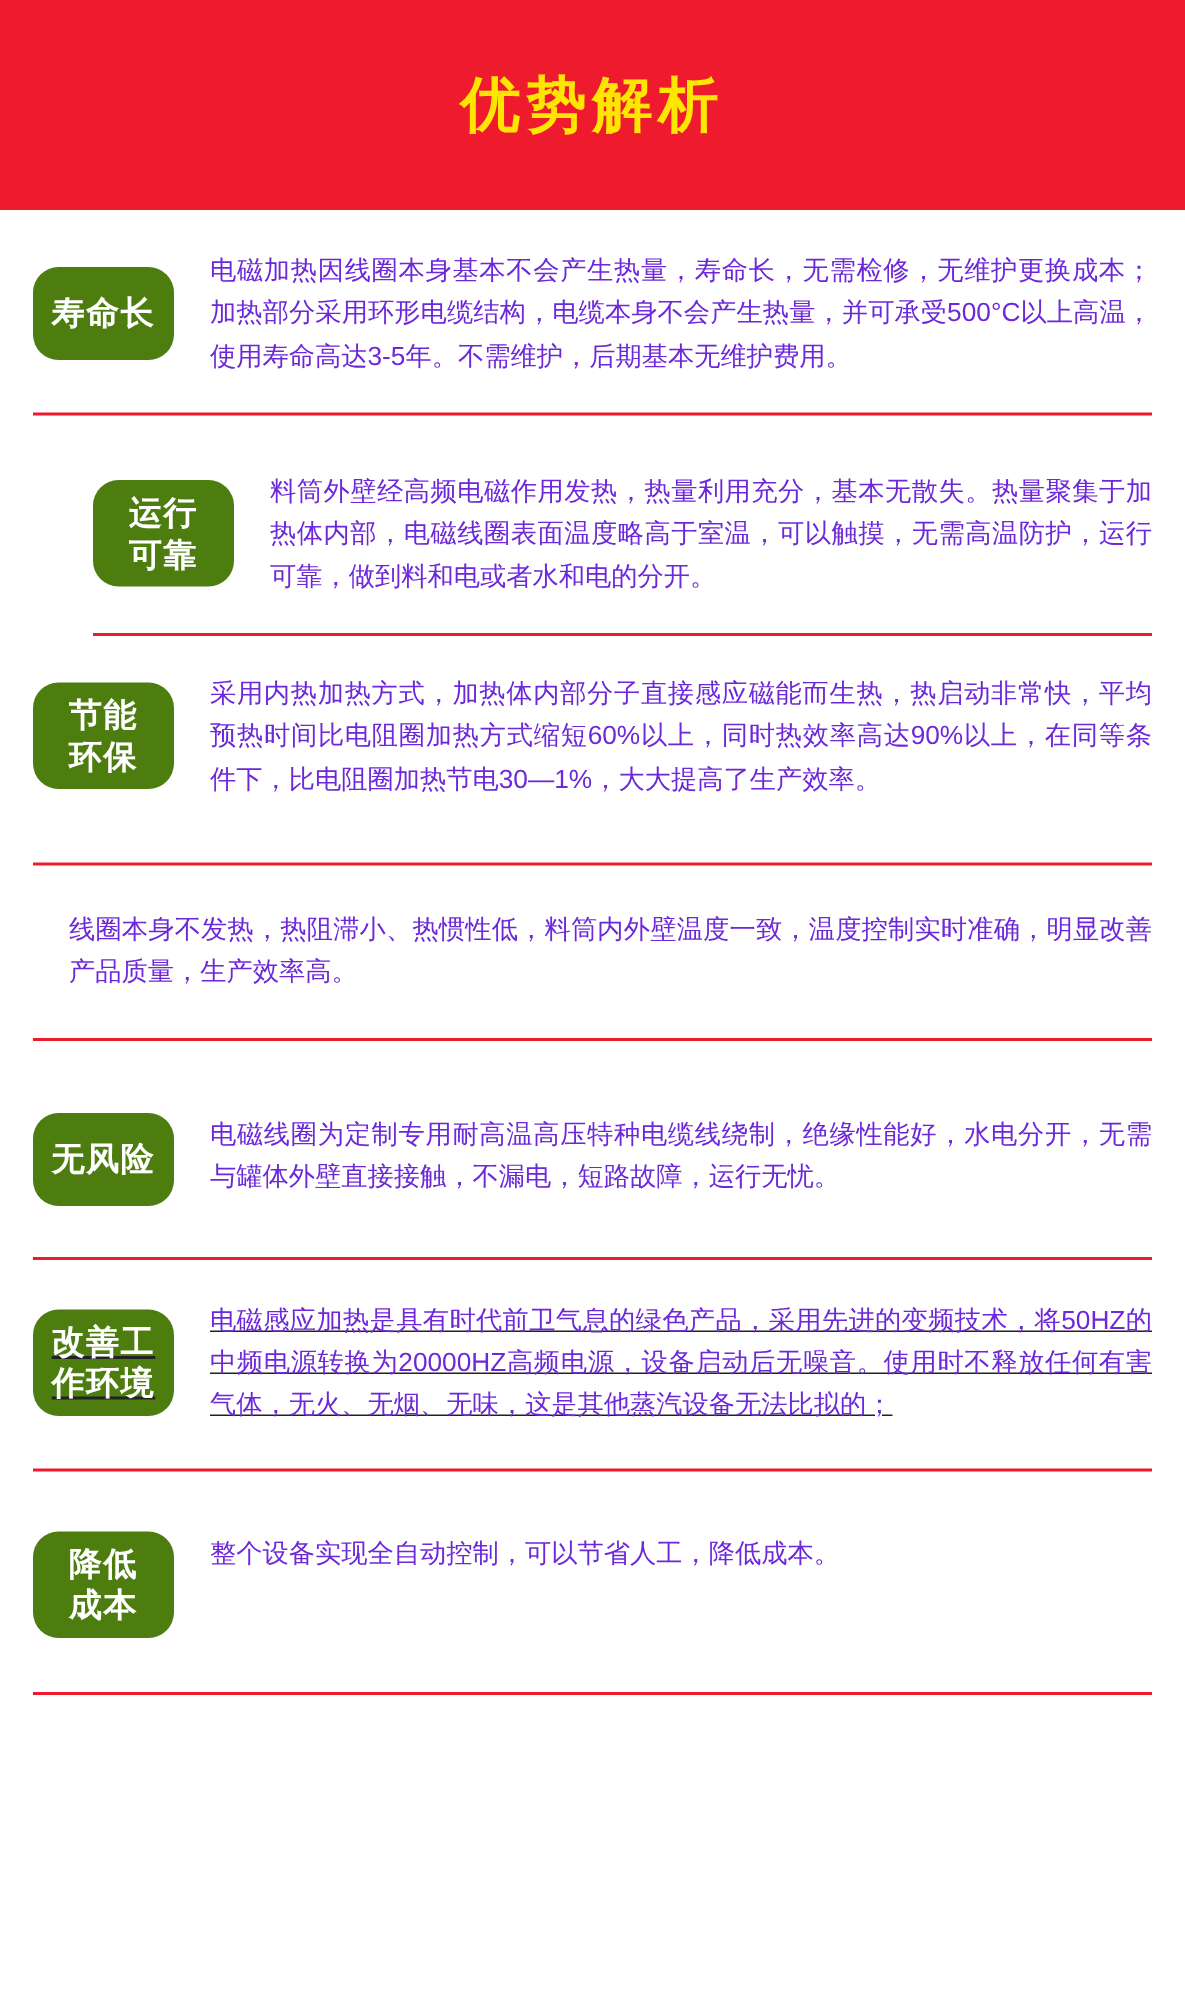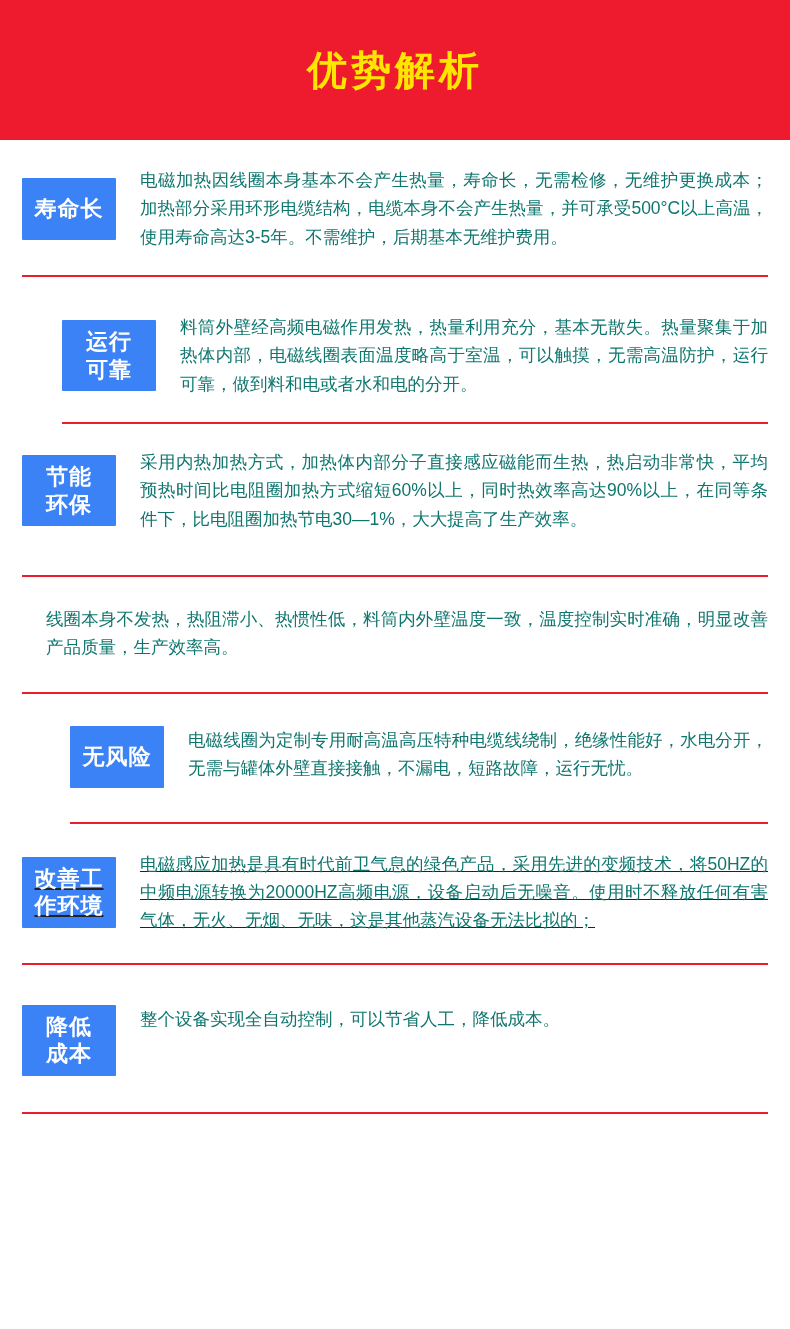--- a/index.html
+++ b/index.html
@@ -47,57 +47,57 @@
     box-sizing: border-box;
     padding: 22px 0 22px 0;
   }
   .adv-row:last-child {
     border-bottom: 2px solid #ee1b2e;
   }
   .tag {
     flex: 0 0 auto;
     width: 94px;
     min-height: 62px;
-    background: #3b82f6;
+    background: #4d7c0f;
     color: #ffffff;
     font-size: 22px;
     font-weight: bold;
     letter-spacing: 1px;
     display: flex;
     align-items: center;
     justify-content: center;
     text-align: center;
-    border-radius: 1px;
+    border-radius: 17px;
     line-height: 1.25;
     padding: 8px 4px;
     box-sizing: border-box;
   }
   .tag-text {
     display: block;
     white-space: pre-line;
   }
   .desc {
     flex: 1 1 auto;
     margin-left: 24px;
     font-size: 17.5px;
     line-height: 1.62;
-    color: #0f766e;
+    color: #6d28d9;
     text-align: justify;
     word-break: break-all;
   }
   
   .row-0 { padding-top: 26px; padding-bottom: 24px; }
   .row-0 .tag { align-self: center; }
   .row-1 { padding-top: 36px; padding-bottom: 24px; margin-left: 40px; }
   .row-1 .tag { align-self: center; }
   .row-2 { padding-top: 24px; padding-bottom: 42px; }
   .row-2 .tag { align-self: center; }
   .row-3 { padding-top: 28px; padding-bottom: 30px; }
   .row-3 .tag { align-self: center; }
-  .row-4 { padding-top: 32px; padding-bottom: 34px; margin-left: 48px; }
+  .row-4 { padding-top: 48px; padding-bottom: 34px; }
   .row-4 .tag { align-self: center; }
   .row-5 { padding-top: 26px; padding-bottom: 28px; text-decoration: underline; }
   .row-5 .tag { align-self: center; }
   .row-6 { padding-top: 40px; padding-bottom: 36px; }
   .row-6 .tag { align-self: center; }
   .bottom-space {
     height: 30px;
   }
 </style>
 </head>

